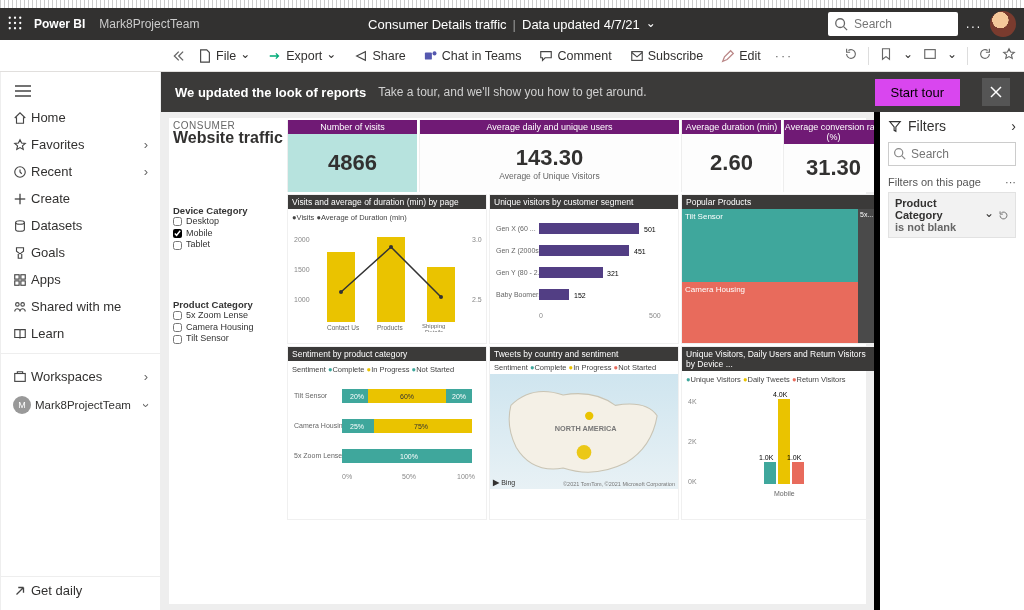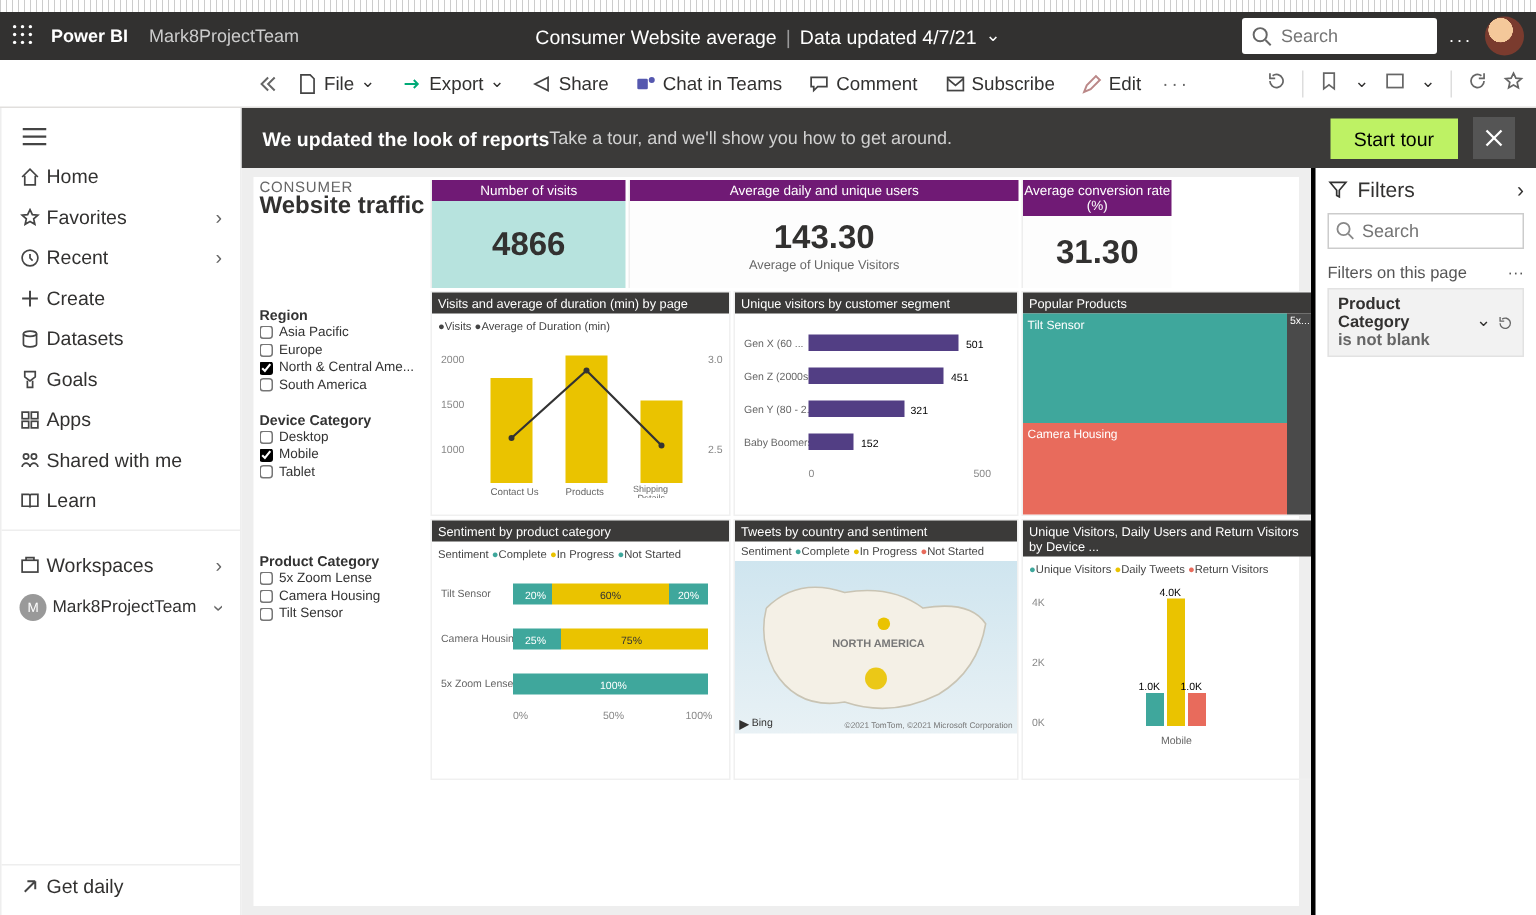--- a/index.html
+++ b/index.html
@@ -27,31 +27,31 @@
 .sep { width: 1px; height: 18px; background: #ddd; }
 
 
 .shell { display: flex; height: calc(610px - 8px - 32px - 32px); }
 .rail { width: 40px; border-right: 1px solid #eee; display: flex; align-items: flex-start; justify-content: center; padding-top: 8px; }
 .nav { width: 160px; border-right: 1px solid #eee; padding: 6px 0; display:flex; flex-direction:column; }
 .nav-item { display: flex; align-items: center; gap: 4px; padding: 6px 12px; cursor: pointer; font-size: 13px; color: #323130; }
 .nav-item .chev { margin-left: auto; color: #666; }
 
 
-.banner { display: flex; align-items: center; height: 40px; background: #3b3a39; color: #fff; padding: 0 14px; }
+.banner { display: flex; align-items: center; height: 40px; background: #3b3a39; color: #fff; padding: 0 14px; gap: 12px; }
 .banner .title { font-weight: 600; font-size: 13px; }
 .banner .sub { font-size: 12px; color: #d0d0d0; }
-.banner .start { margin-left: auto; background: #bef264; color: #000; padding: 6px 16px; font-size: 13px; border: none; cursor: pointer; }
+.banner .start { margin-left: auto; background: #d946ef; color: #000; padding: 6px 16px; font-size: 13px; border: none; cursor: pointer; }
 .banner .close { margin-left: 10px; width: 28px; height: 28px; background: #555; display:flex; align-items:center; justify-content:center; cursor:pointer; }
 
 
 .content-wrap { flex: 1; background: #eeeeee; overflow: hidden; display:flex; flex-direction:column; }
 .stage { display:flex; flex:1; }
 .report { flex:1; padding: 6px 8px; overflow:hidden; }
-.filters { width: 150px; background: #fff; border-left: 3px solid #000000; padding: 6px 8px; font-size:12px; }
+.filters { width: 150px; background: #fff; border-left: 6px solid #000000; padding: 6px 8px; font-size:12px; }
 .filters .hd { display:flex; align-items:center; gap:6px; font-size:14px; font-weight:500; margin-bottom:8px; }
 .filters input { width:100%; height:24px; border:1px solid #ccc; padding:0 6px 0 22px; font-size:12px; }
 .fsearch { position:relative; }
 .fsearch .sicon { position:absolute; left:5px; top:5px; }
 .fsec { font-size:11px; color:#555; margin-top:10px; display:flex; justify-content:space-between;}
 .fcard { margin-top:4px; background:#f2f2f2; border:1px solid #e2e2e2; padding:4px 6px; font-size:11px; display:flex; align-items:center; gap:4px;}
 .fcard .t { font-weight:600; font-size:11px;}
 
 
 .report-inner { background:#fff; height:100%; padding:2px 4px; display:grid; grid-template-columns: 112px 1fr; grid-template-rows: auto auto; gap:2px; }
@@ -102,21 +102,21 @@
         <circle cx="8" cy="8" r="1.3"></circle>
         <circle cx="14" cy="8" r="1.3"></circle>
         <circle cx="2" cy="14" r="1.3"></circle>
         <circle cx="8" cy="14" r="1.3"></circle>
         <circle cx="14" cy="14" r="1.3"></circle>
       </svg>
   </span>
   <span class="app-name">Power BI</span>
   <span class="team">Mark8ProjectTeam</span>
   <div class="center">
-    <span>Consumer Website average</span>
+    <span>Consumer Details traffic</span>
     <span style="color:#999">|</span>
     <span>Data updated 4/7/21</span>
     <span class="chev-down" style="cursor:pointer;"></span>
   </div>
   <div class="right">
     <div class="search-box">
       <svg class="icon" viewBox="0 0 16 16" stroke="#666" fill="none" stroke-width="1.5">
           <circle cx="7" cy="7" r="5"></circle>
           <line x1="11" y1="11" x2="15" y2="15"></line>
         </svg>
@@ -322,39 +322,20 @@
     <div class="stage">
       <div class="report">
         <div class="report-inner">
 
           <div class="leftcol">
             <div>
               <div class="rtitle">CONSUMER</div>
               <div class="rtitle2">Website traffic</div>
             </div>
             <div style="height:40px;"></div>
-            <div class="slicer">
-              <div class="sh">Region</div>
-              <label>
-                  <input type="checkbox" style="">
-                  <span>Asia Pacific</span>
-                </label>
-              <label>
-                  <input type="checkbox" style="">
-                  <span>Europe</span>
-                </label>
-              <label>
-                  <input type="checkbox" checked="" style="accent-color: rgb(0, 0, 0);">
-                  <span>North &amp; Central Ame...</span>
-                </label>
-              <label>
-                  <input type="checkbox" style="">
-                  <span>South America</span>
-                </label>
-            </div>
             <div class="slicer">
               <div class="sh">Device Category</div>
               <label>
                   <input type="checkbox" style="">
                   <span>Desktop</span>
                 </label>
               <label>
                   <input type="checkbox" checked="" style="accent-color: rgb(0, 0, 0);">
                   <span>Mobile</span>
                 </label>
@@ -393,20 +374,26 @@
               <div class="card">
                 <div class="hd">Average daily and unique users</div>
                 <div class="bd dual">
                   <div>
                       <div class="big">143.30</div>
                       <div class="sm">Average of Unique Visitors</div>
                     </div>
                 </div>
               </div>
               <div class="card">
+                <div class="hd">Average duration (min)</div>
+                <div class="bd">
+                    <div class="big">2.60</div>
+                  </div>
+              </div>
+              <div class="card">
                 <div class="hd">Average  conversion rate (%)</div>
                 <div class="bd">
                     <div class="big">31.30</div>
                   </div>
               </div>
             </div>
 
             <div class="row2">
               <div class="vis">
                 <div class="vh">Visits and average of duration (min) by page</div>

